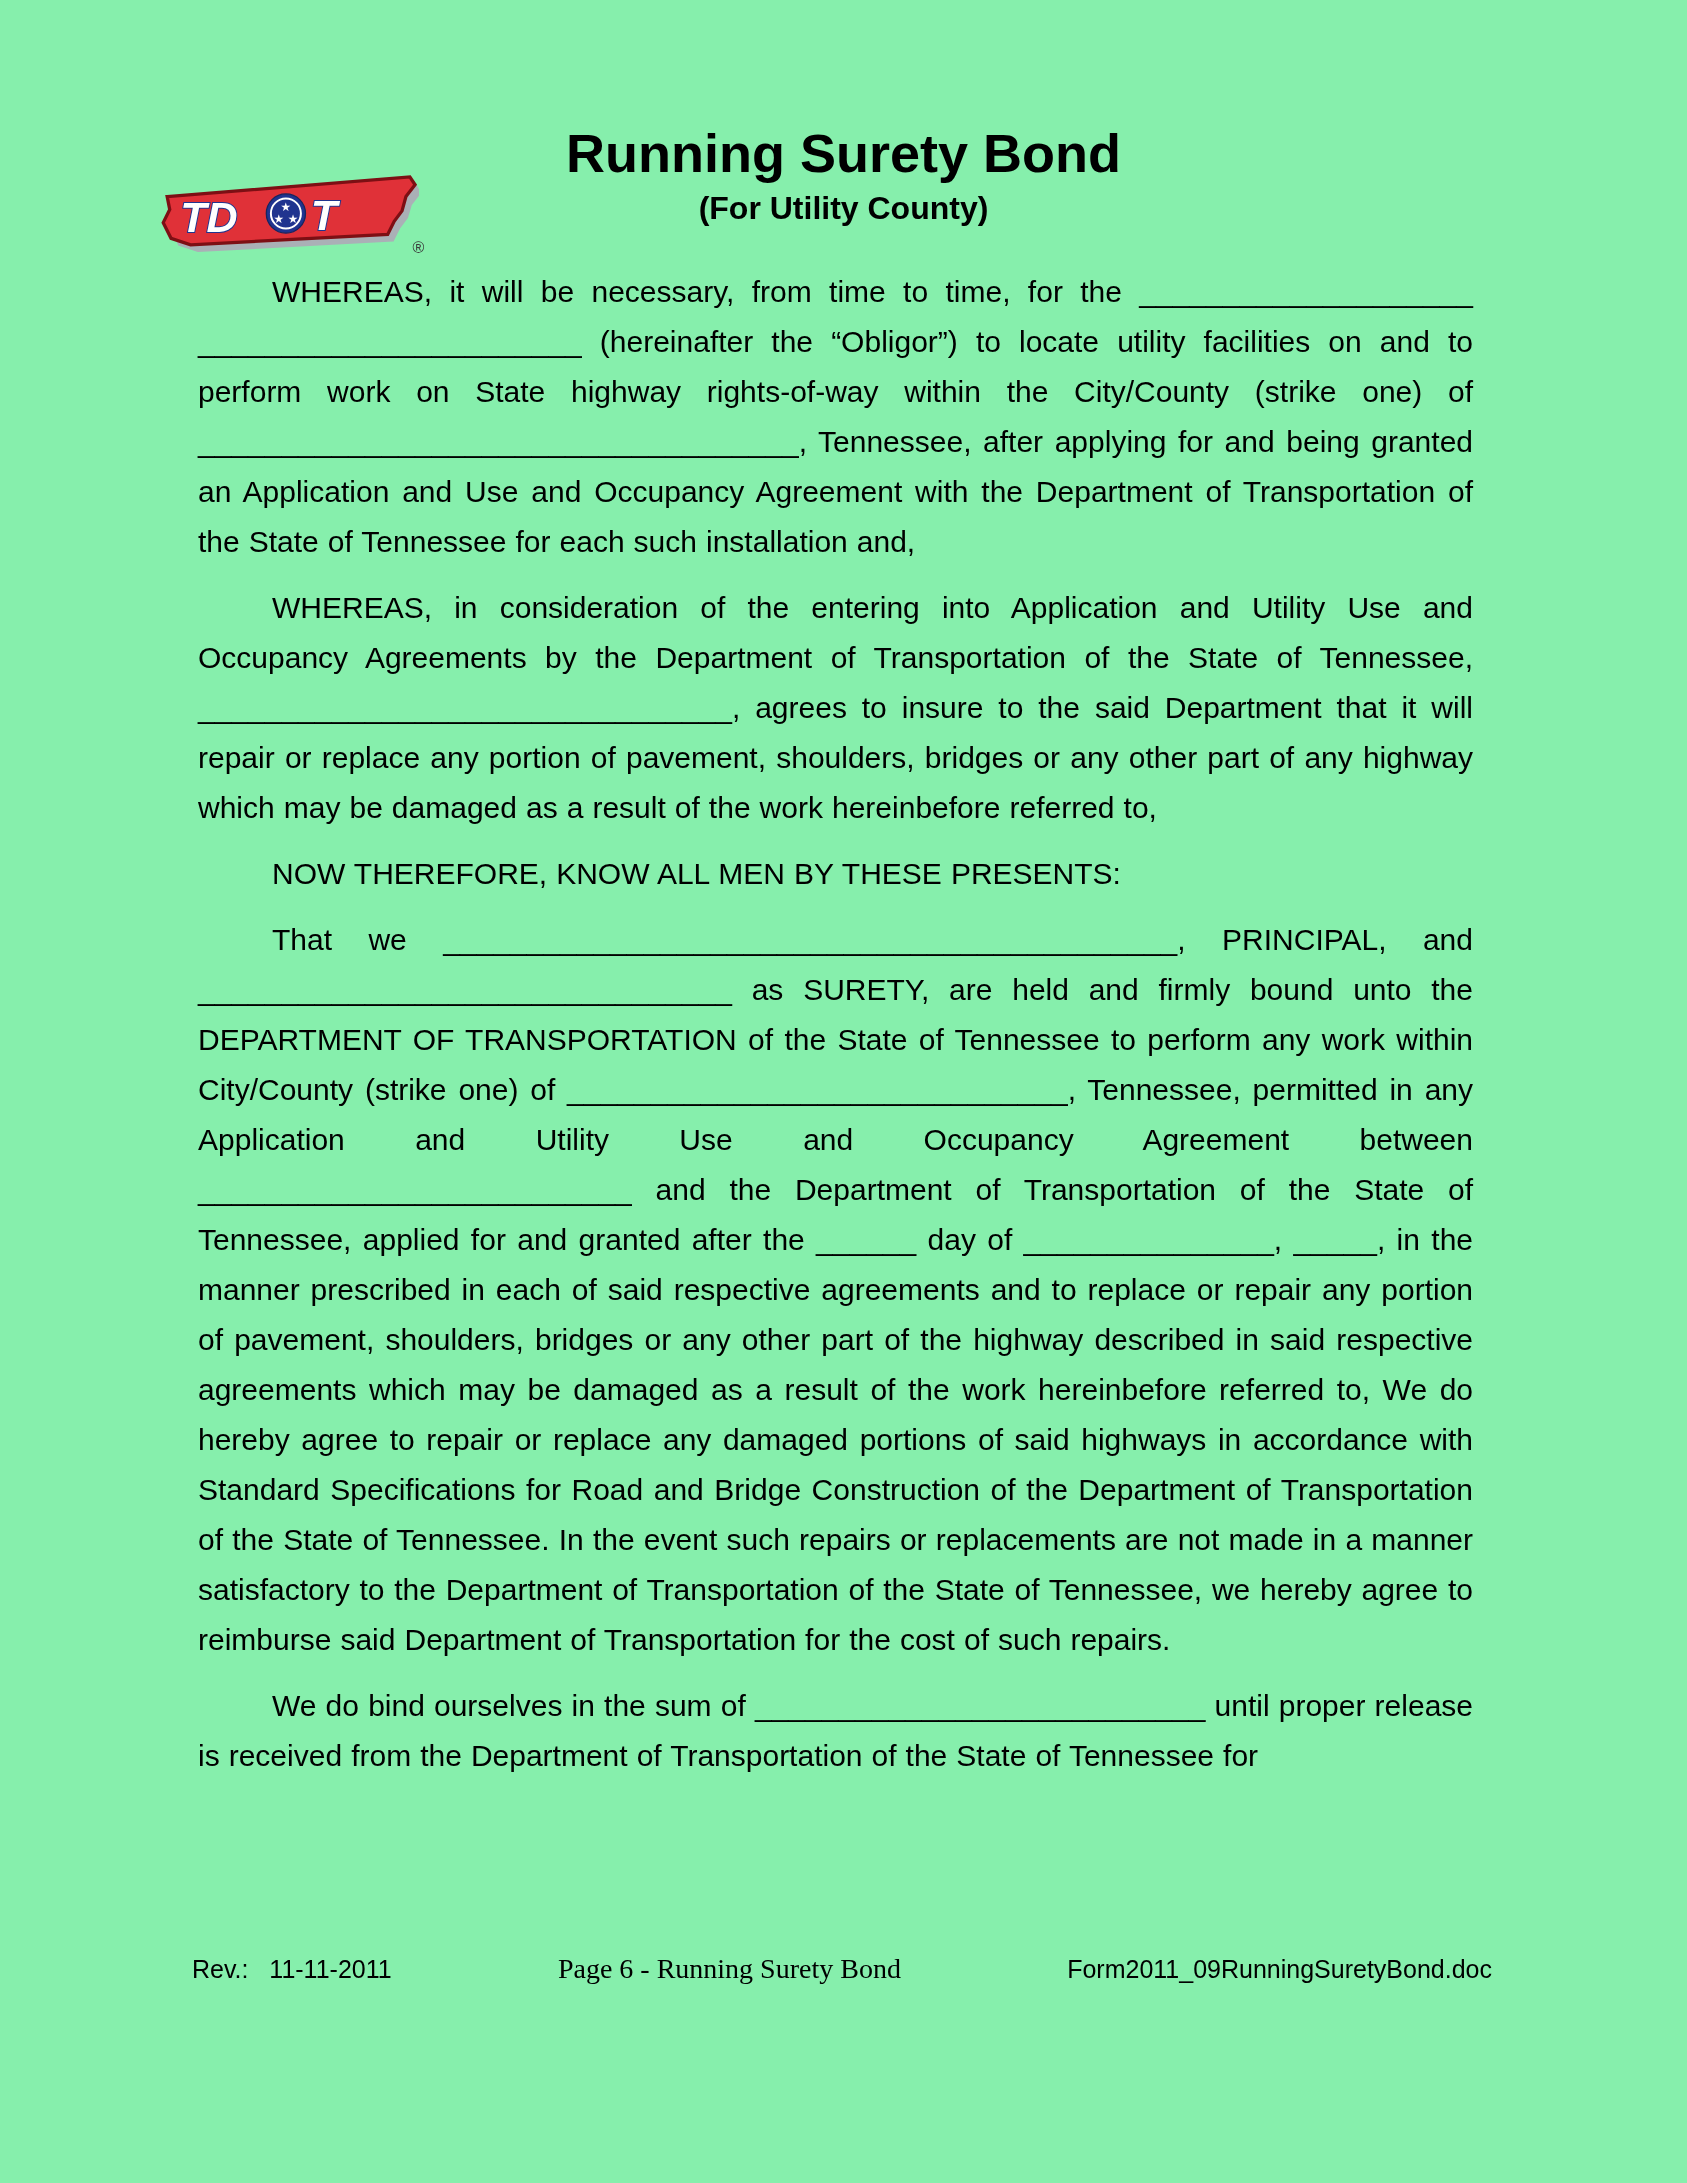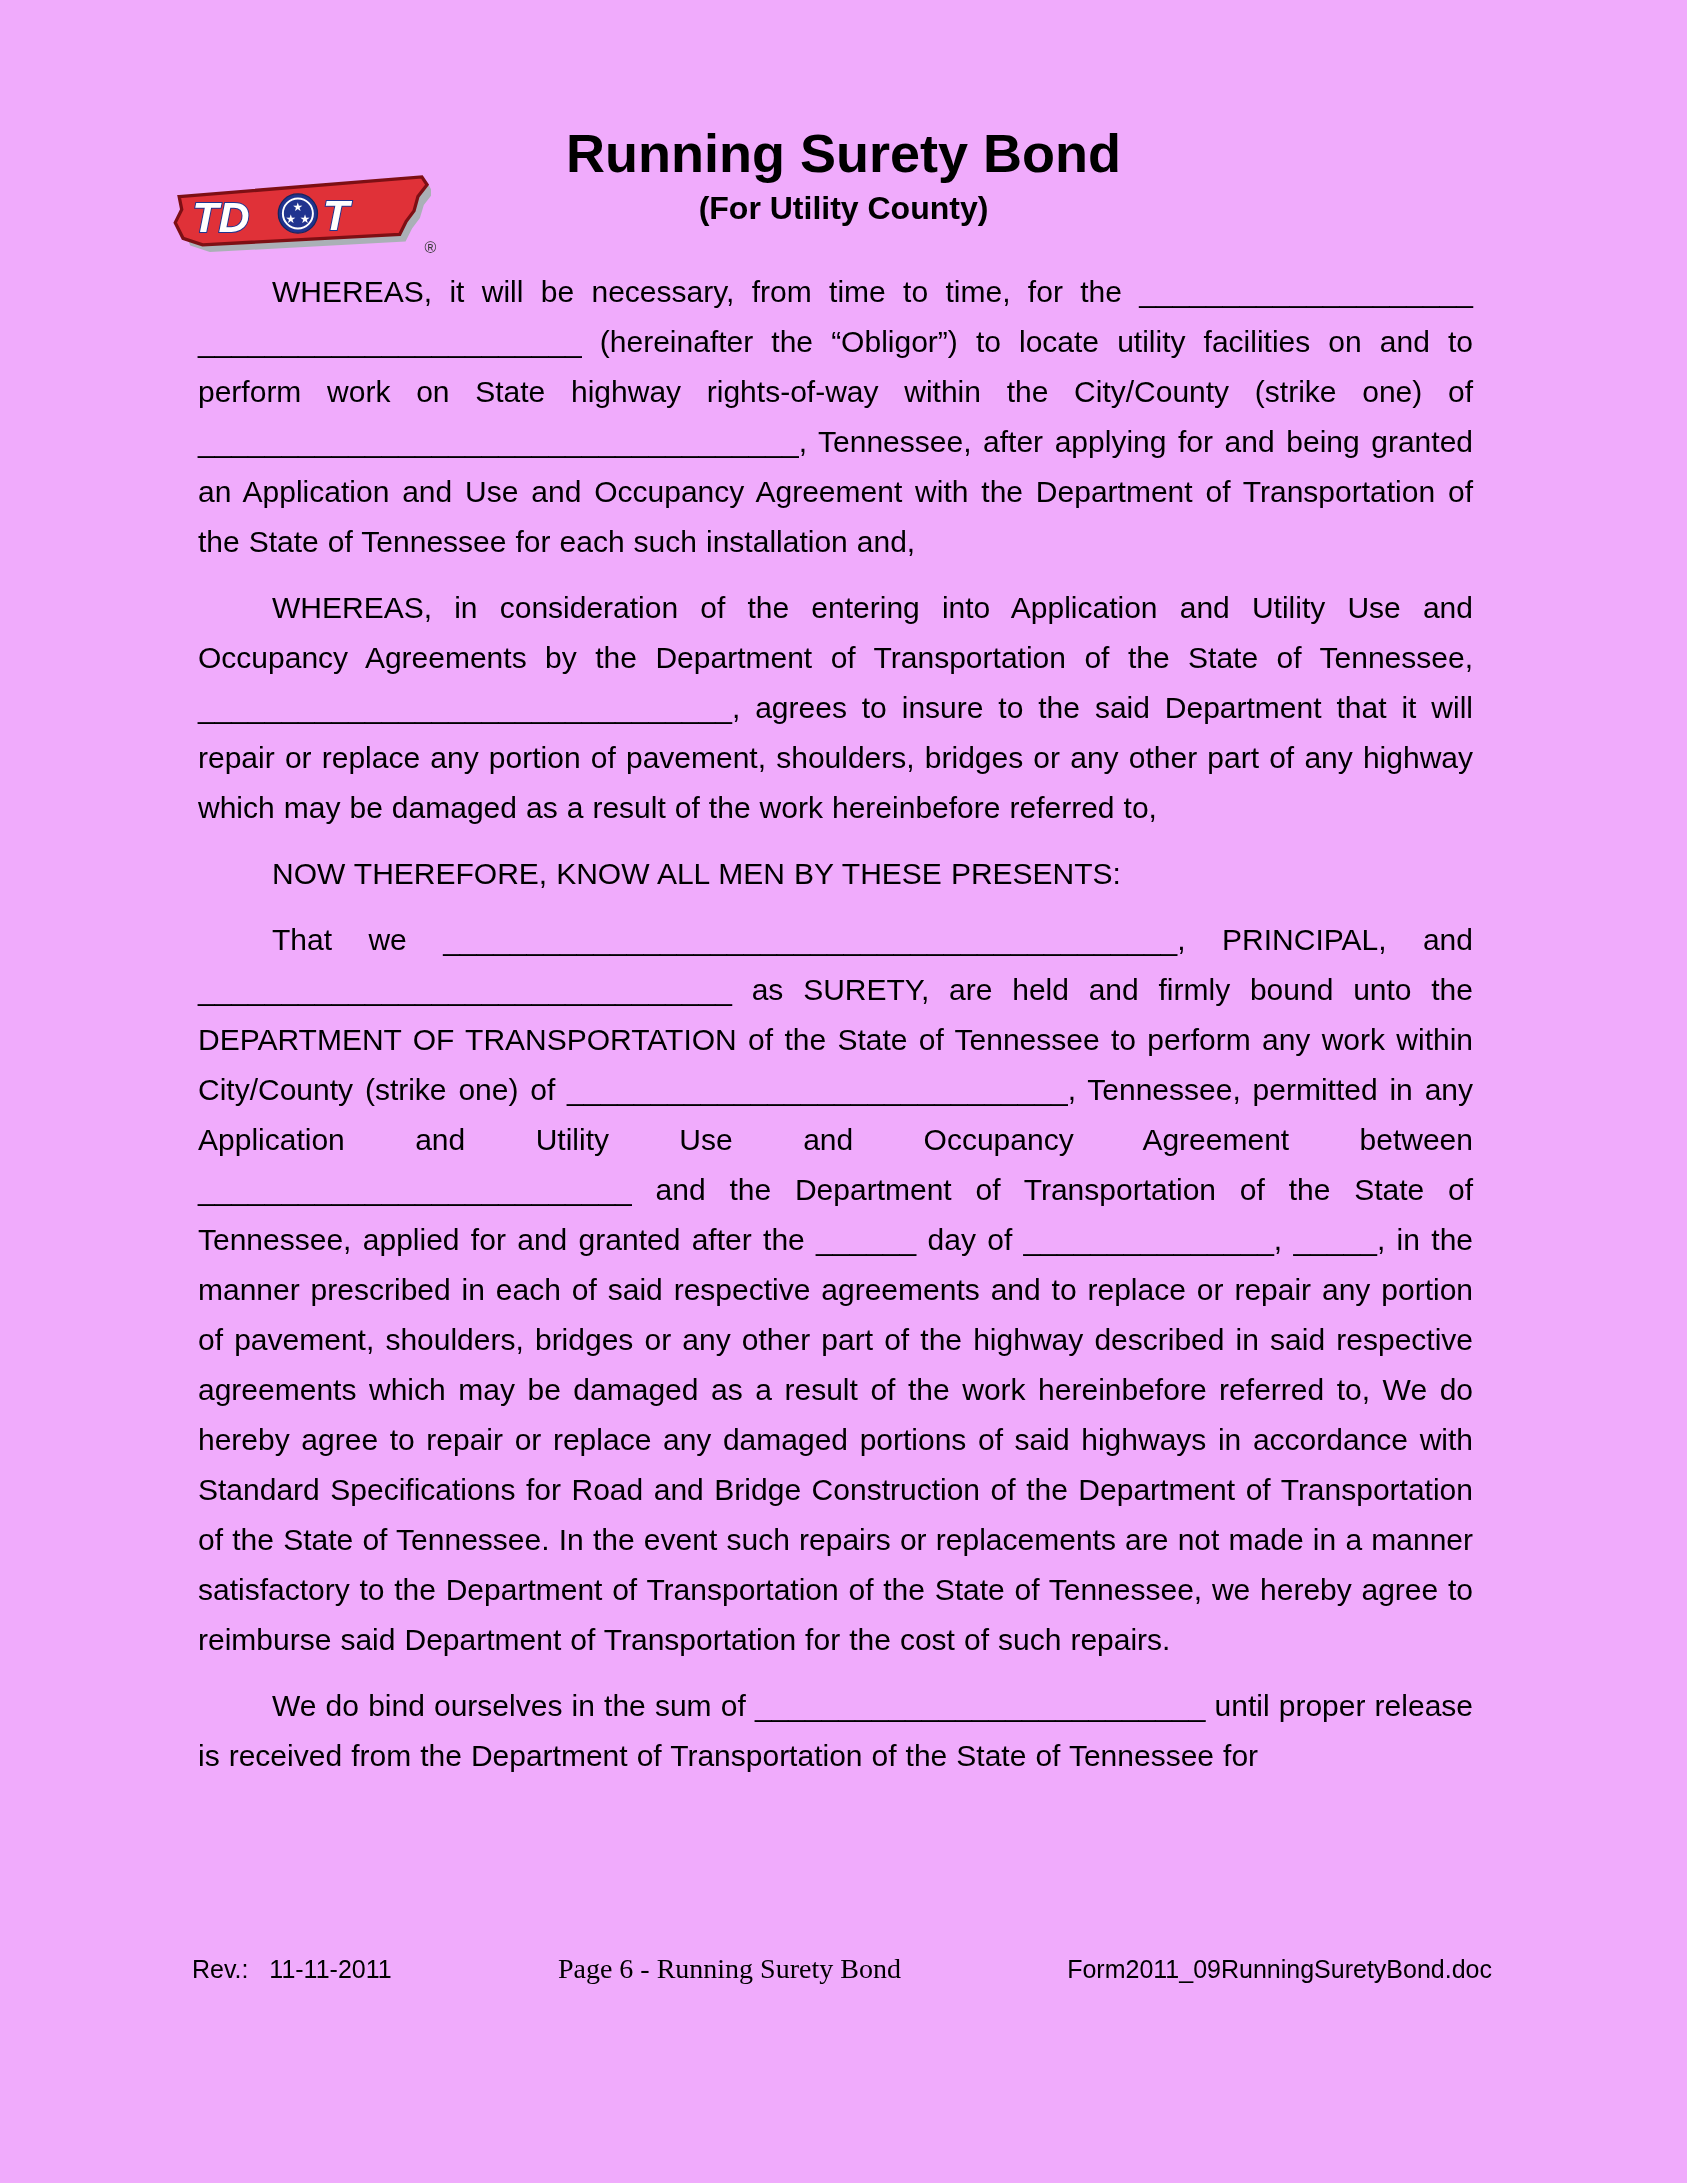--- a/index.html
+++ b/index.html
@@ -1,21 +1,21 @@
 <!DOCTYPE html>
 <html style="font-size:10.6px"><head>
 <meta charset="utf-8">
 <style>
   html,body { margin:0; padding:0; background:#e9e9e9; }
   .page {
     position: relative;
     width: 1687px;
     height: 2183px;
     margin: 0 auto;
-    background: #f0abfc;
+    background: #86efac;
     font-family: "Liberation Sans", sans-serif;
     color: #000;
     overflow: hidden;
   }
   header.doc-header {
     padding-top: 124px;
     text-align: center;
   }
   .doc-title {
     font-size: 54px;
@@ -24,21 +24,21 @@
     margin: 0;
     letter-spacing: 0;
   }
   .doc-subtitle {
     font-size: 32px;
     font-weight: bold;
     margin-top: 6.6px;
   }
   .logo-wrap {
     position: absolute;
-    left: 170px;
+    left: 158px;
     top: 173px;
     width: 261px;
     height: 81px;
   }
   .logo-wrap svg { width: 100%; height: 100%; display: block; }
   .logo-reg {
     position: absolute;
     right: -5.3px;
     bottom: -2.6px;
     font-size: 16px;

